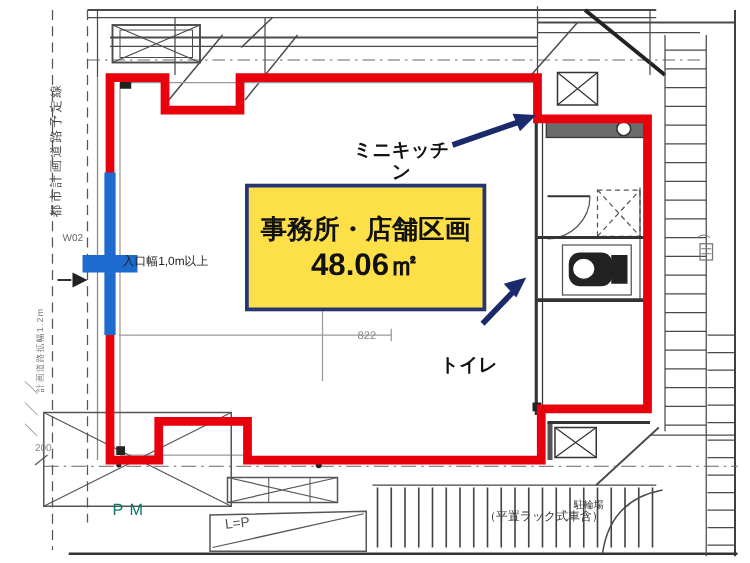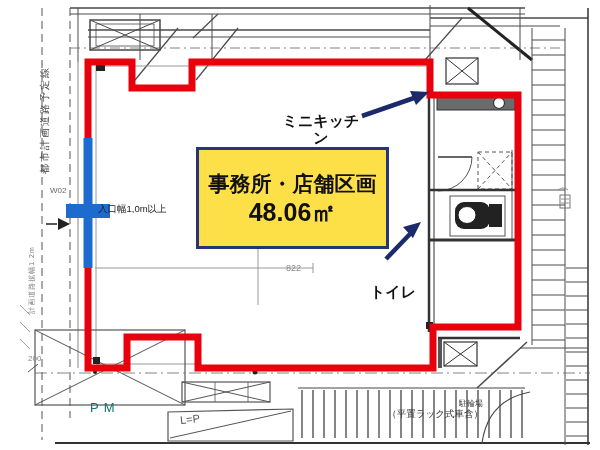--- a/index.html
+++ b/index.html
@@ -8,21 +8,21 @@
   #linework{position:absolute;left:0;top:0;}
   .abs{position:absolute;}
   .unit-box{left:196px;top:147px;width:187px;height:96px;background:#fde047;
     border:3px solid #26357a;display:flex;flex-direction:column;justify-content:center;
     align-items:center;text-align:center;z-index:30;}
   .unit-box .l1{font-size:21px;font-weight:bold;color:#111;line-height:28px;letter-spacing:0px;}
   .unit-box .l2{font-size:25px;font-weight:bold;color:#111;line-height:28px;}
   .unit-box .l3{font-size:21px;font-weight:bold;color:#111;line-height:28px;}
   .lbl{color:#111;font-weight:bold;z-index:25;margin-top:28px;}
   .kitchen-lbl{left:279px;top:84px;width:84px;font-size:15px;line-height:17px;text-align:center;}
-  .toilet-lbl{left:370px;top:255px;font-size:15px;}
+  .toilet-lbl{left:352px;top:255px;font-size:15px;}
   .tiny{color:#555;z-index:22;}
   .entrance-lbl{left:98px;top:203px;font-size:9.5px;color:#222;z-index:22;}
   .w02{left:50px;top:186px;font-size:8px;color:#666;}
   .dim822{left:286px;top:251px;font-size:9px;color:#888;margin-top:12px;}
   .dim200{left:28px;top:354px;font-size:8px;color:#888;text-align:right;}
   .pm{left:90px;top:400px;font-size:13px;color:#0f766e;letter-spacing:5px;z-index:5;}
   .lp{left:180px;top:413px;font-size:11px;color:#555;transform:rotate(-6deg);z-index:5;}
   .bike{left:303px;top:399px;width:180px;text-align:right;z-index:6;color:#333;}
   .bike .b1{font-size:8px;line-height:9px;}
   .bike .b2{font-size:9.5px;line-height:11px;padding-left:30px;}

